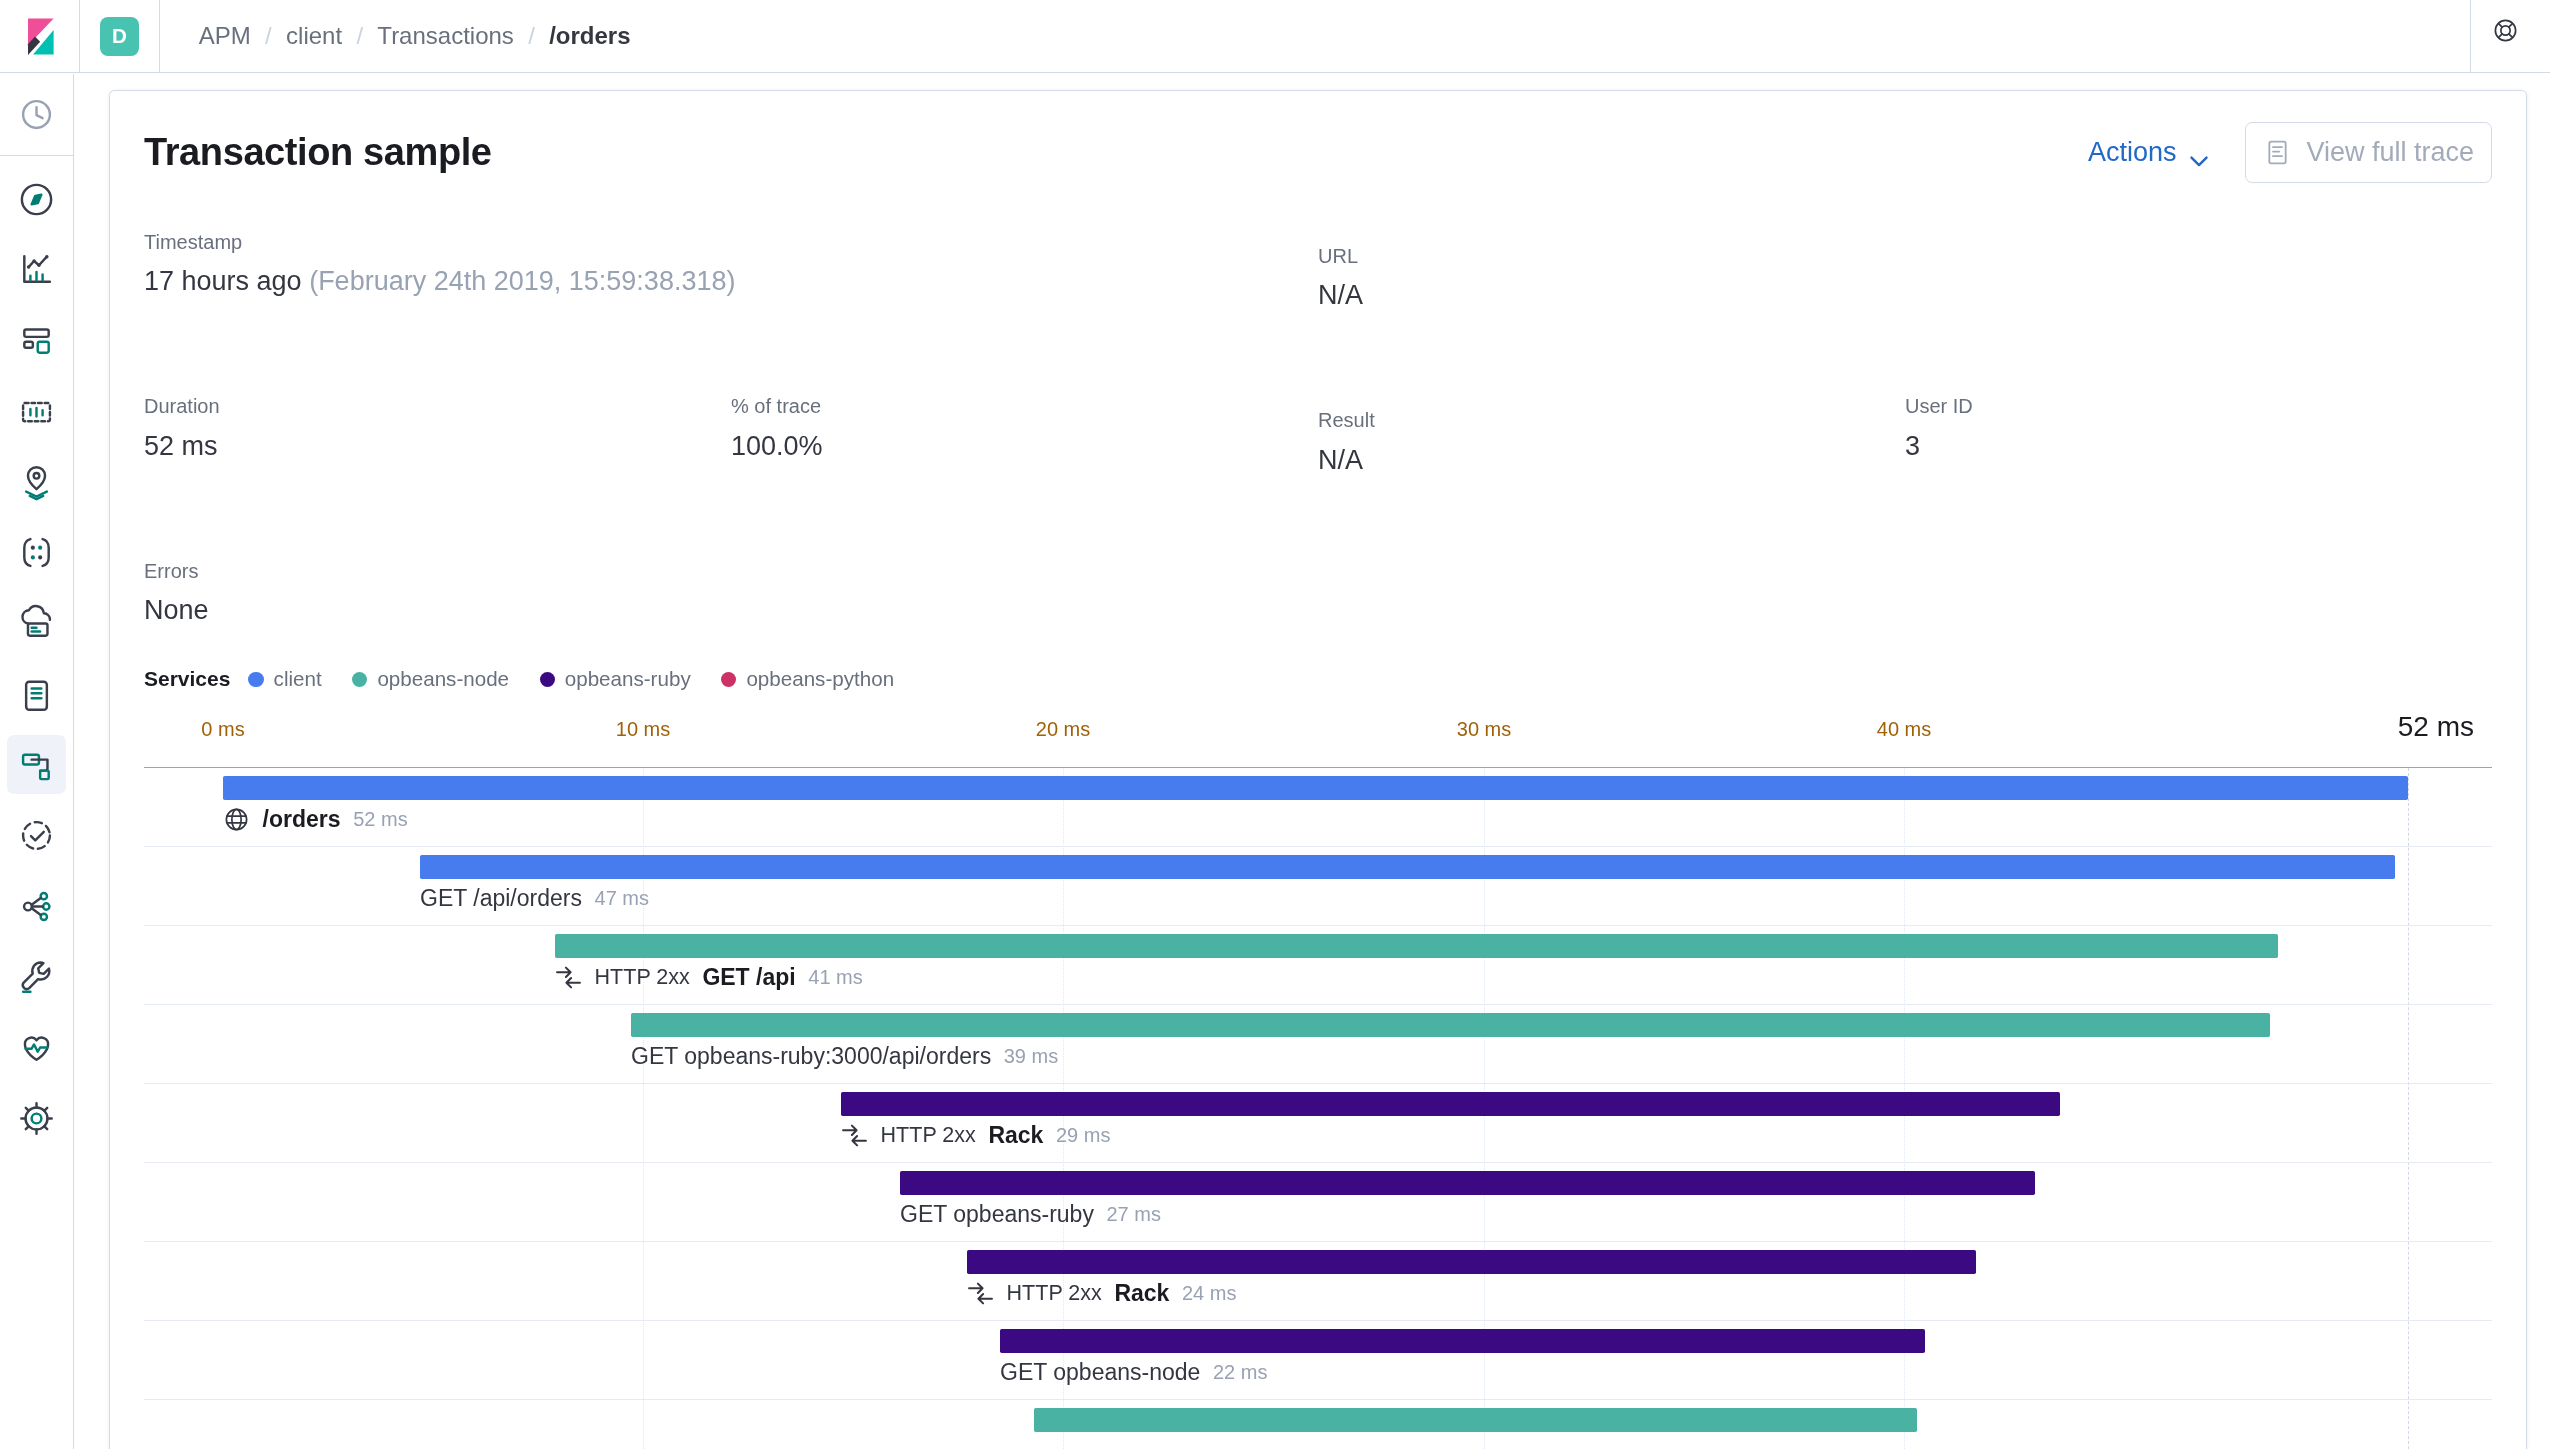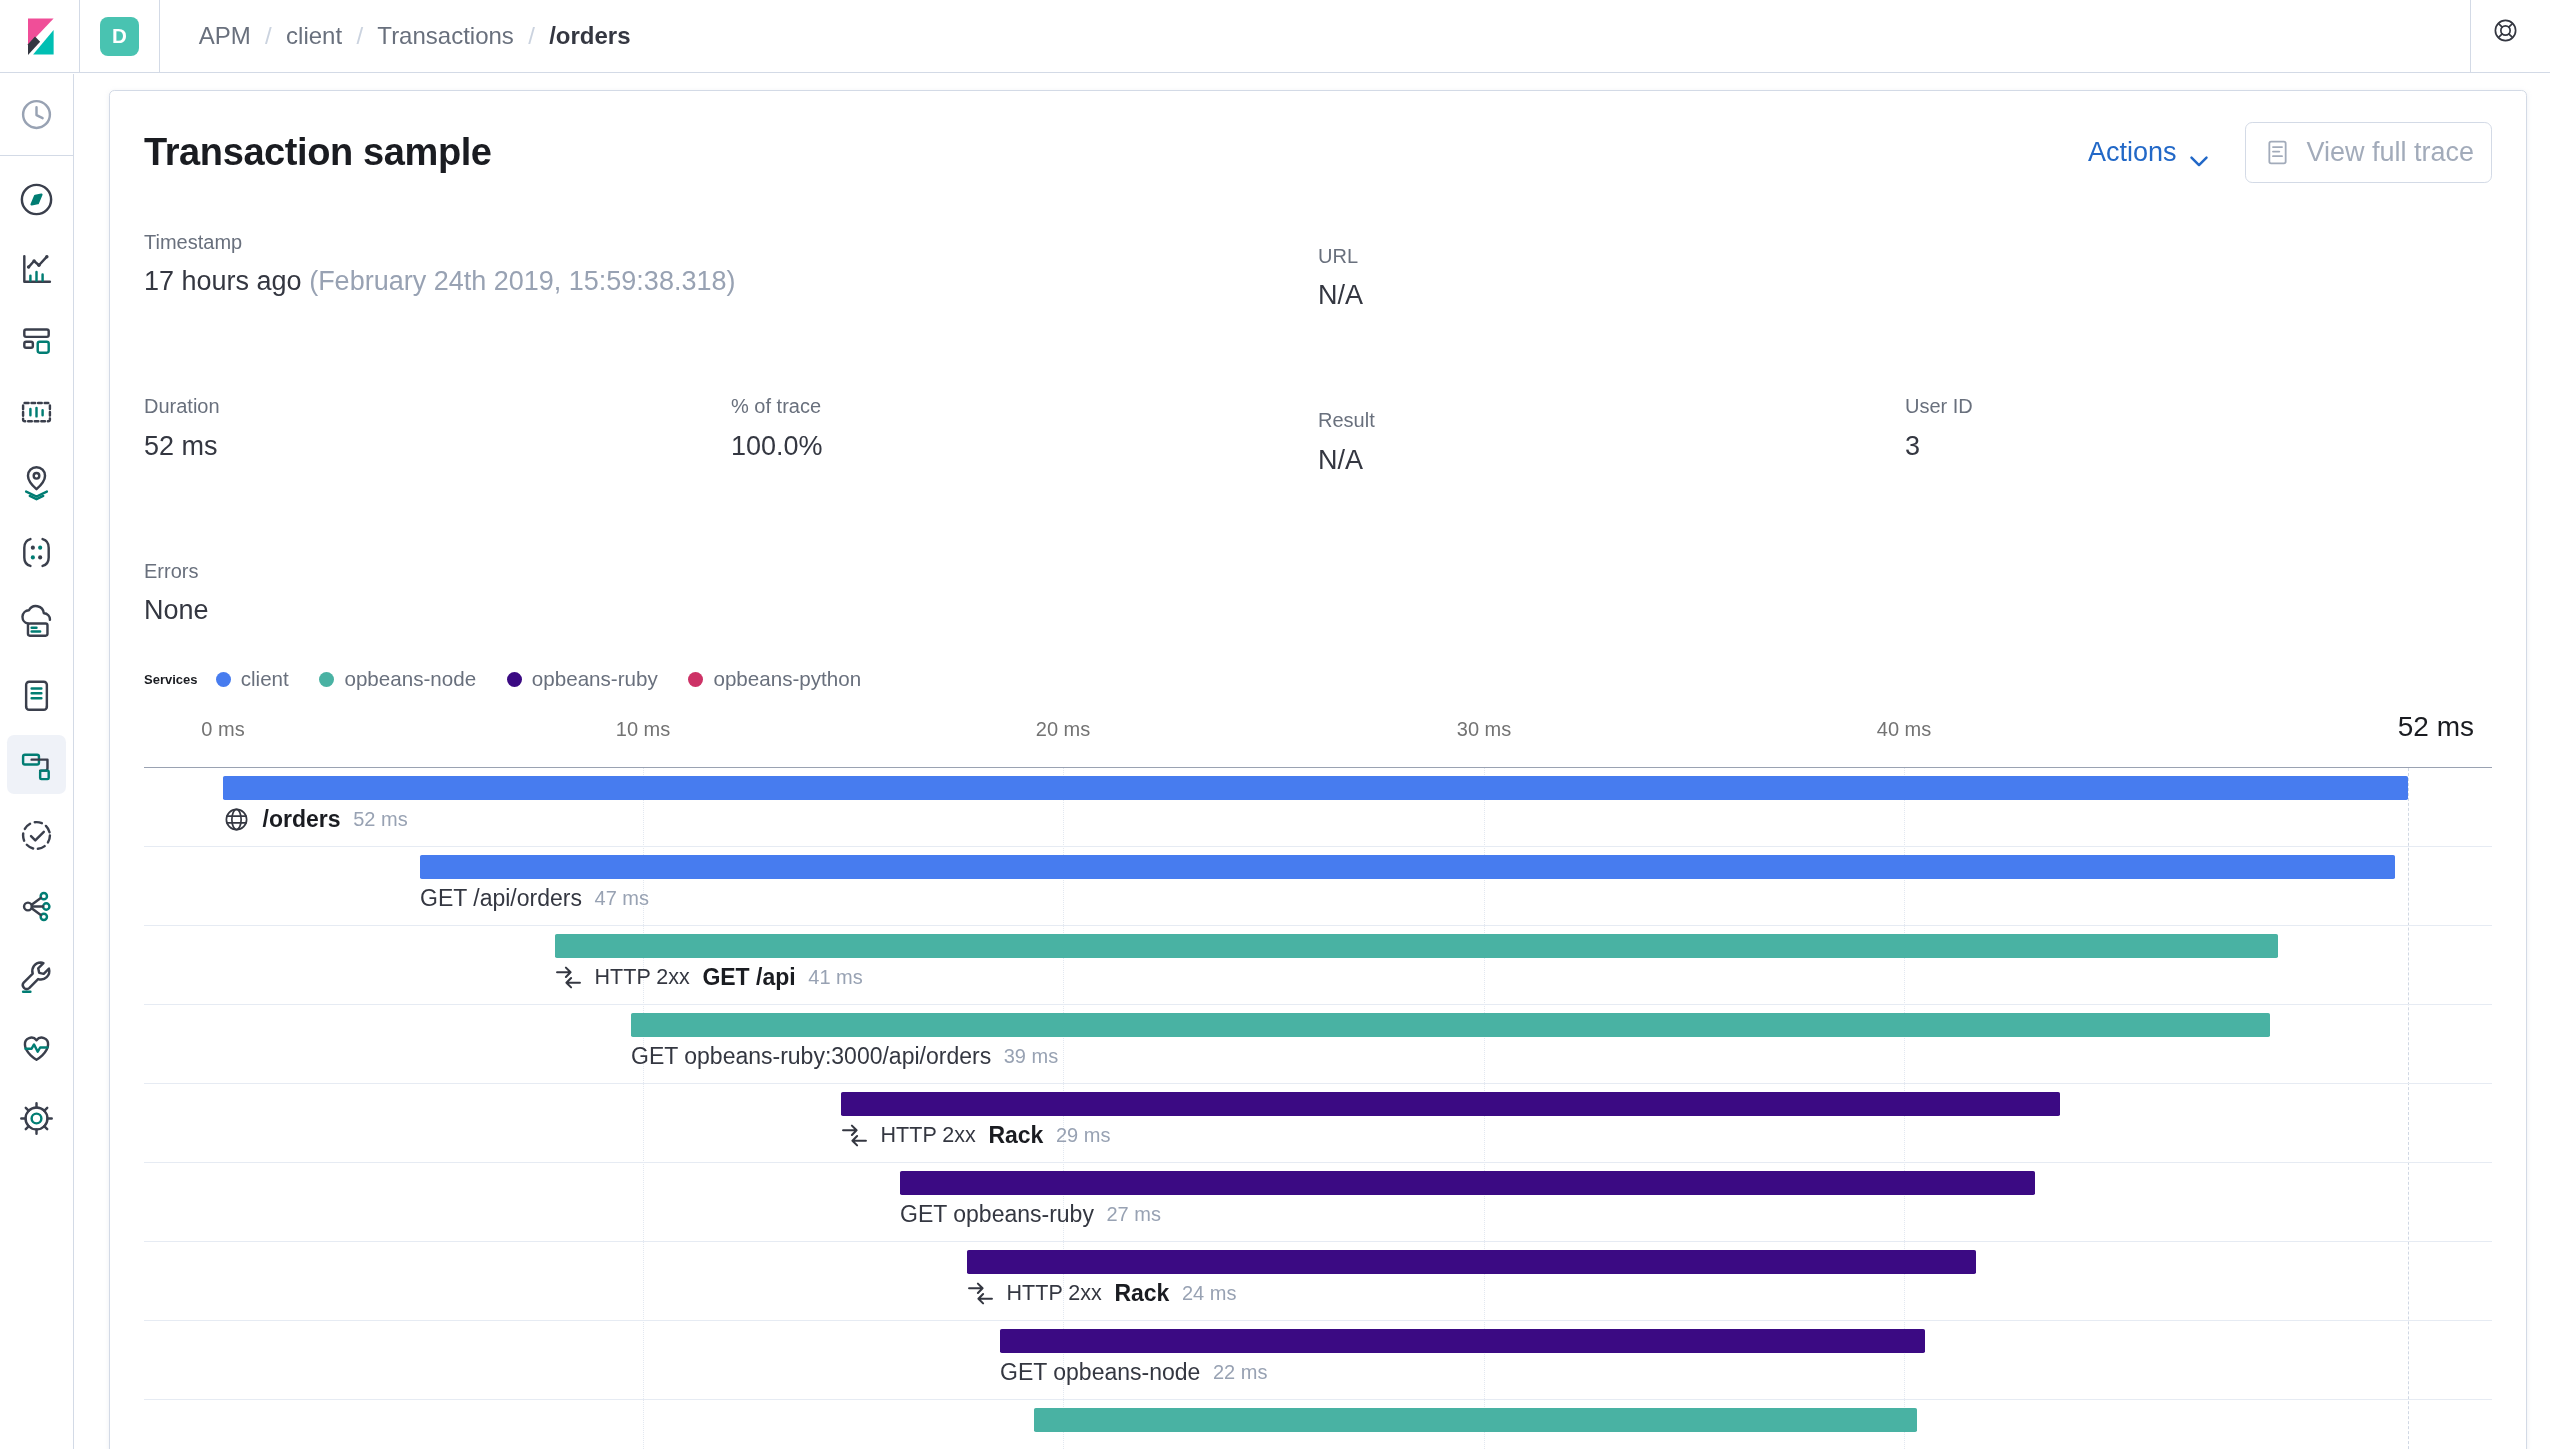--- a/index.html
+++ b/index.html
@@ -53,27 +53,27 @@
   .span2 { grid-column: 1 / span 2; }
 
   
   .tabs { margin-top: 50px; display: flex; gap: 3.6px; border-bottom: 0.9px solid #D3DAE6; }
   .tab { padding: 10.8px 24px 20px; font-size: 25px; color: #343741; position: relative; cursor: pointer; }
   .tab.active { color: #2268C7; }
   .tab.active::after { content: ""; position: absolute; left: 0; right: 0; bottom: -0.9px; height: 3.6px; background: #2268C7; }
 
   
   .legend { margin-top: 41px; display: flex; align-items: center; }
-  .legend-title { font-size: 13px; font-weight: bold; color: #1A1C21; margin-right: 18px; }
+  .legend-title { font-size: 21px; font-weight: bold; color: #1A1C21; margin-right: 18px; }
   .legend-item { display: flex; align-items: center; gap: 10px; font-size: 20.6px; color: #69707D; margin-right: 30.5px; cursor: pointer; }
   .legend-dot { width: 15.2px; height: 15.2px; border-radius: 50%; }
 
   
   .axis { position: relative; margin-top: 20px; height: 57px; border-bottom: 1.8px solid #9AA2B2; }
-  .axis-tick { position: absolute; top: 7.2px; transform: translateX(-50%); font-size: 20px; color: #737373; white-space: nowrap; }
+  .axis-tick { position: absolute; top: 7.2px; transform: translateX(-50%); font-size: 20px; color: #a16207; white-space: nowrap; }
   .axis-total { position: absolute; right: 18px; top: 0; font-size: 28px; color: #1A1C21; }
 
   .wf { position: relative; }
   .gridline { position: absolute; top: 0; bottom: 0; width: 0; border-left: 1.8px dotted #E3E8F0; }
   .gridline.end { border-left: 1.8px dashed #D0D8E4; }
   .wf-row { position: relative; height: 79px; border-bottom: 1.8px solid #E6EBF3; }
   .wf-bar { position: absolute; top: 8px; height: 24px; border-radius: 1.8px; cursor: pointer; }
   .wf-label { position: absolute; top: 38px; display: flex; align-items: center; gap: 12.6px; white-space: nowrap; }
   .wf-prefix { font-size: 21.5px; color: #343741; }
   .wf-name { font-size: 23px; color: #343741; }

